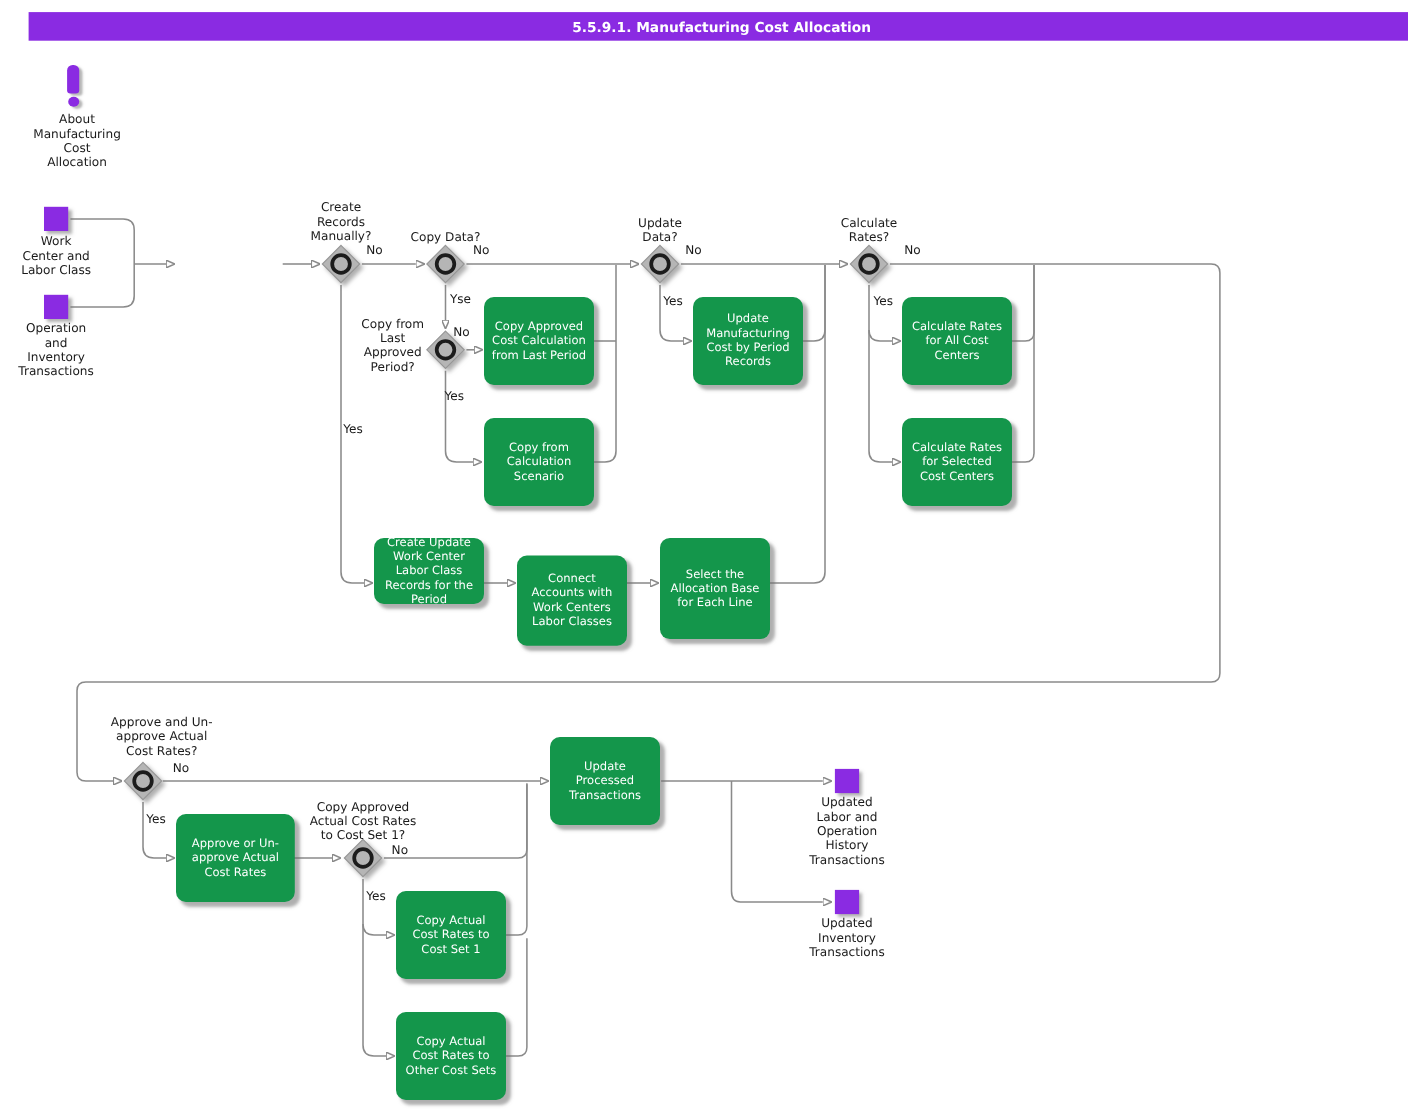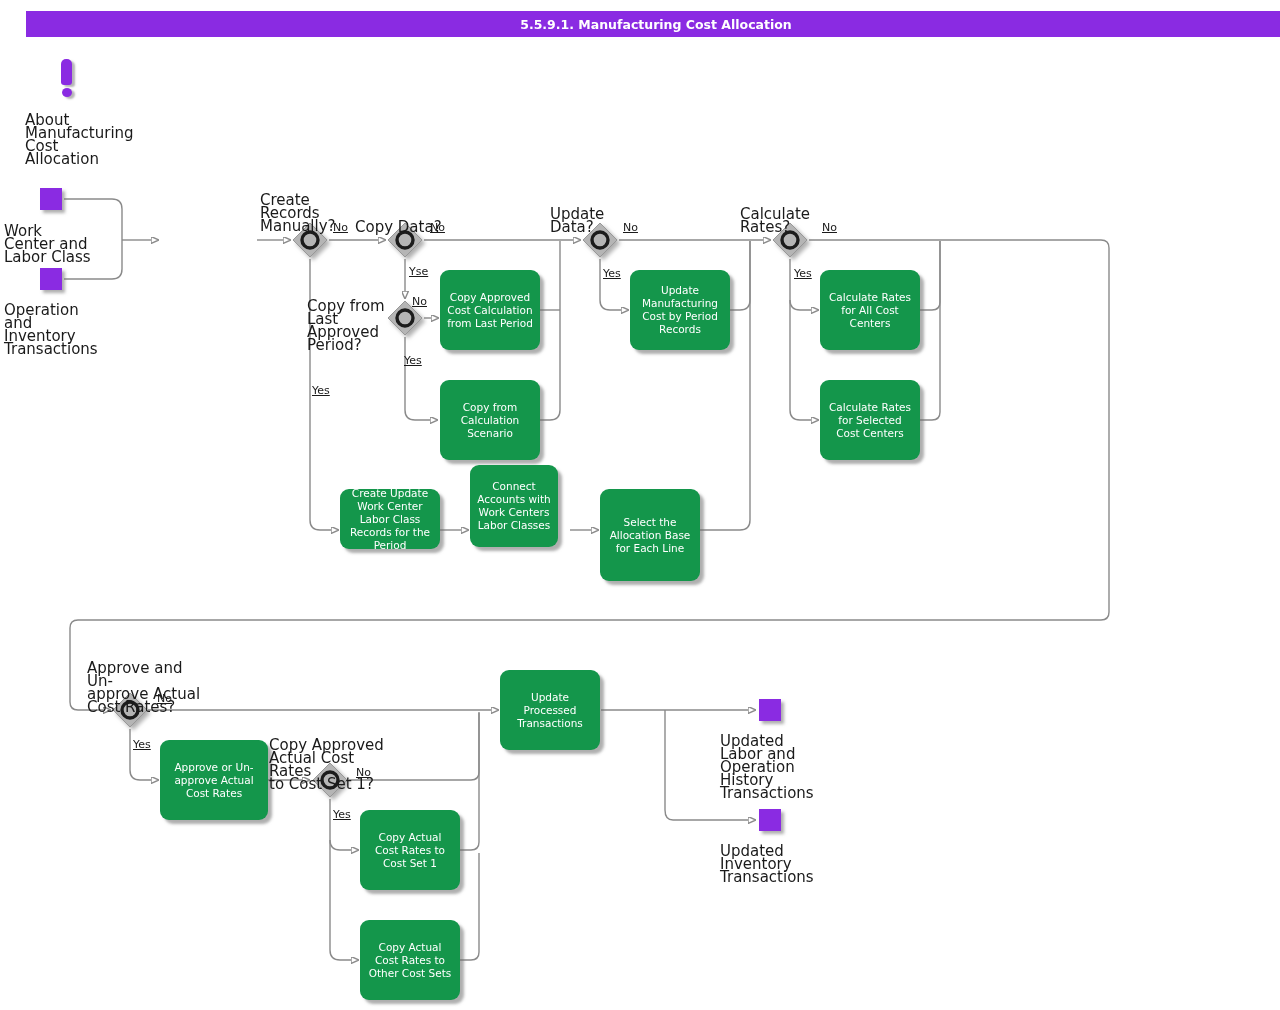--- a/index.html
+++ b/index.html
@@ -10,23 +10,23 @@
       background:#8A2BE2;display:flex;align-items:center;justify-content:center;}
   .titlebar span{color:#ffffff;font-size:12.5px;font-weight:bold;}
   .wires{position:absolute;left:0;top:0;width:1280px;height:1010px;pointer-events:none;}
   .wires path{fill:none;stroke:#8a8a8a;stroke-width:1.4px;}
   .pbox{position:absolute;background:#14964B;color:#ffffff;border-radius:9px;
       box-shadow:4px 4px 3px rgba(110,110,110,0.55);
       display:flex;align-items:center;justify-content:center;text-align:center;
       font-size:10.5px;line-height:13px;white-space:pre-line;}
   .psq{position:absolute;width:22px;height:22px;background:#8A2BE2;
       box-shadow:3px 3px 3px rgba(110,110,110,0.55);}
-  .lbl{position:absolute;color:#1a1a1a;font-size:15px;line-height:13px;
-      text-align:left;white-space:pre-line;margin-top:12px;}
-  .blbl{position:absolute;color:#1a1a1a;font-size:11px;white-space:nowrap;text-decoration:underline;}
+  .lbl{position:absolute;color:#1a1a1a;font-size:11px;line-height:13px;
+      text-align:center;white-space:pre-line;}
+  .blbl{position:absolute;color:#1a1a1a;font-size:11px;white-space:nowrap;}
   .dia{position:absolute;width:40px;height:40px;}
   .dia svg{filter:drop-shadow(3px 3px 2px rgba(110,110,110,0.55));}
   .excl-bar{position:absolute;left:61px;top:59px;width:11px;height:26px;
       background:#8A2BE2;border-radius:5px 5px 3px 3px;
       box-shadow:3px 2px 2px rgba(110,110,110,0.5);}
   .excl-dot{position:absolute;left:62px;top:88px;width:10px;height:9px;
       background:#8A2BE2;border-radius:50%;
       box-shadow:3px 2px 2px rgba(110,110,110,0.5);}
 </style>
 </head>
@@ -112,21 +112,21 @@
 for All Cost
 Centers</div>
   <div class="pbox" style="left:820px;top:380px;width:100px;height:80px">Calculate Rates
 for Selected
 Cost Centers</div>
   <div class="pbox" style="left:340px;top:489px;width:100px;height:60px">Create Update
 Work Center
 Labor Class
 Records for the
 Period</div>
-  <div class="pbox" style="left:470px;top:465px;width:88px;height:82px">Connect
+  <div class="pbox" style="left:470px;top:505px;width:100px;height:82px">Connect
 Accounts with
 Work Centers
 Labor Classes</div>
   <div class="pbox" style="left:600px;top:489px;width:100px;height:92px">Select the
 Allocation Base
 for Each Line</div>
   <div class="pbox" style="left:500px;top:670px;width:100px;height:80px">Update
 Processed
 Transactions</div>
   <div class="pbox" style="left:160px;top:740px;width:108px;height:80px">Approve or Un-

